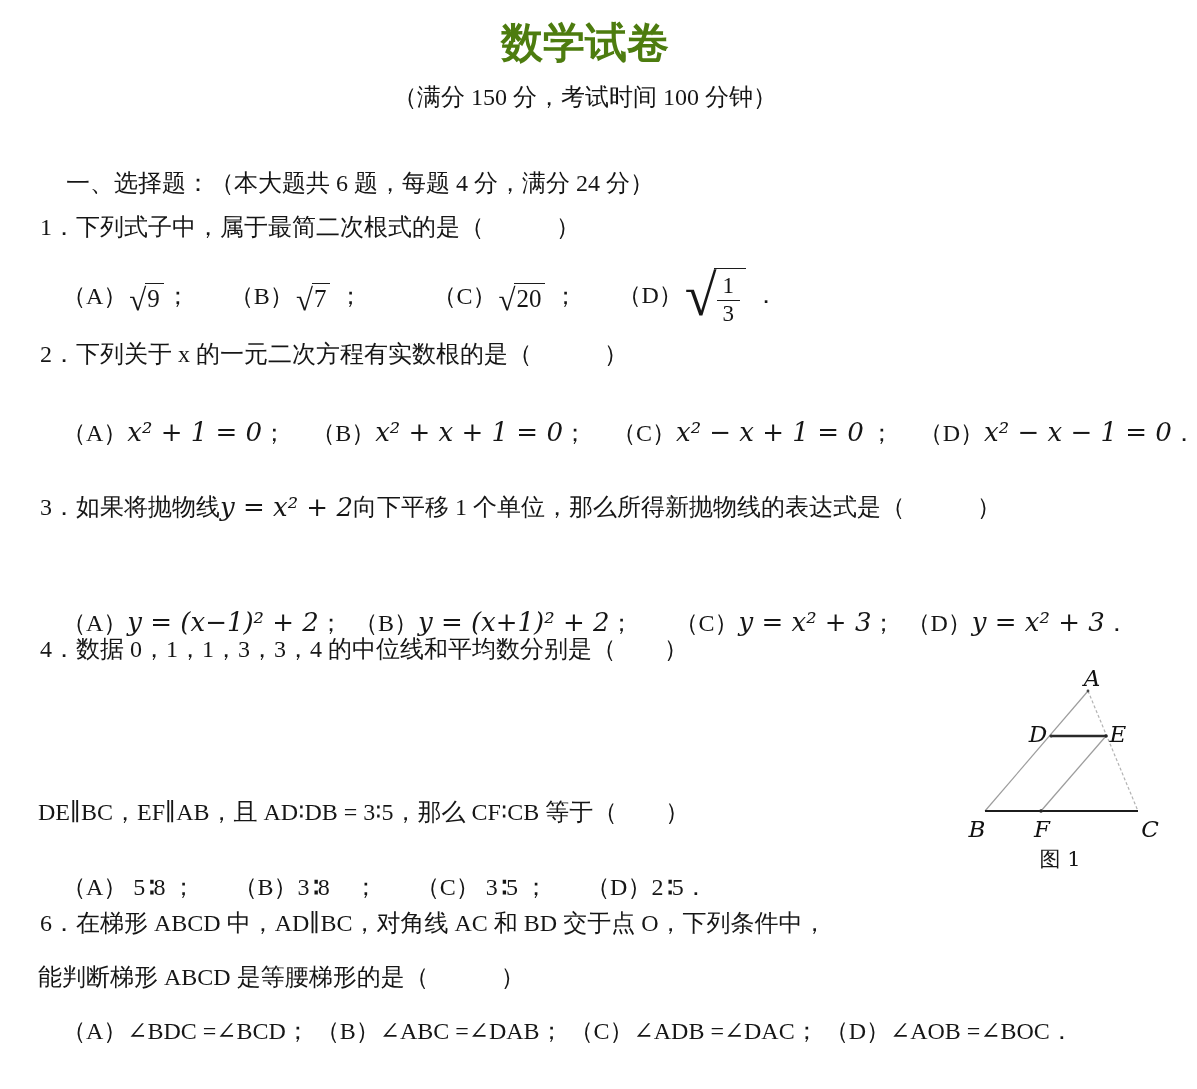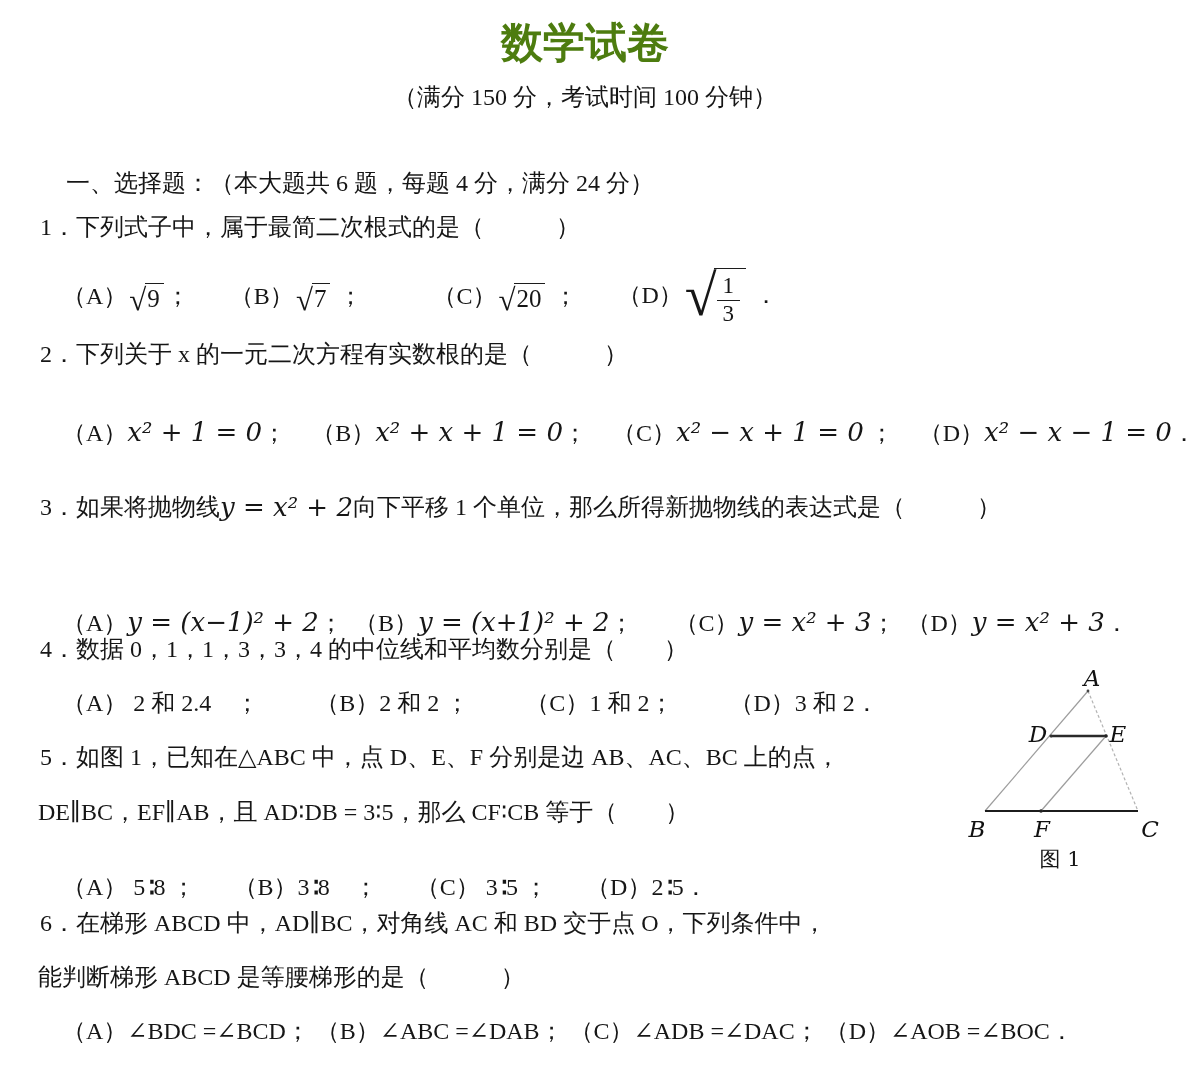--- a/index.html
+++ b/index.html
@@ -111,28 +111,21 @@
 
   <div class="line opts g-q3" style="left:62px;top:556px;height:46px;margin-top:44px;">
     <span class="opt"><span>（A）</span><span class="math">y = (x−1)² + 2</span><span>；</span></span>
     <span class="opt"><span>（B）</span><span class="math">y = (x+1)² + 2</span><span>；</span></span>
     <span class="opt push30"><span>（C）</span><span class="math">y = x² + 3</span><span>；</span></span>
     <span class="opt"><span>（D）</span><span class="math">y = x² + 3</span><span>．</span></span>
   </div>
 
   <div class="line" style="left:40px;top:634px;">4．数据 0，1，1，3，3，4 的中位线和平均数分别是（　　）</div>
 
-  <div class="line opts g-q4" style="left:62px;top:688px;">
-    <span class="opt"><span>（A）</span><span> 2 和 2.4　；</span></span>
-    <span class="opt"><span>（B）</span><span>2 和 2 ；</span></span>
-    <span class="opt"><span>（C）</span><span>1 和 2；</span></span>
-    <span class="opt"><span>（D）</span><span>3 和 2．</span></span>
-  </div>
 
-  <div class="line" style="left:40px;top:742px;">5．如图 1，已知在△ABC 中，点 D、E、F 分别是边 AB、AC、BC 上的点，</div>
   <div class="line" style="left:38px;top:797px;">DE∥BC，EF∥AB，且 AD∶DB = 3∶5，那么 CF∶CB 等于（　　）</div>
 
   <div class="line opts g-q5" style="left:62px;top:850px;margin-top:22px;">
     <span class="opt"><span>（A）</span><span> 5∶8 ；</span></span>
     <span class="opt"><span>（B）</span><span>3∶8　；</span></span>
     <span class="opt"><span>（C）</span><span> 3∶5 ；</span></span>
     <span class="opt"><span>（D）</span><span>2∶5．</span></span>
   </div>
 
   <div class="line" style="left:40px;top:908px;">6．在梯形 ABCD 中，AD∥BC，对角线 AC 和 BD 交于点 O，下列条件中，</div>

